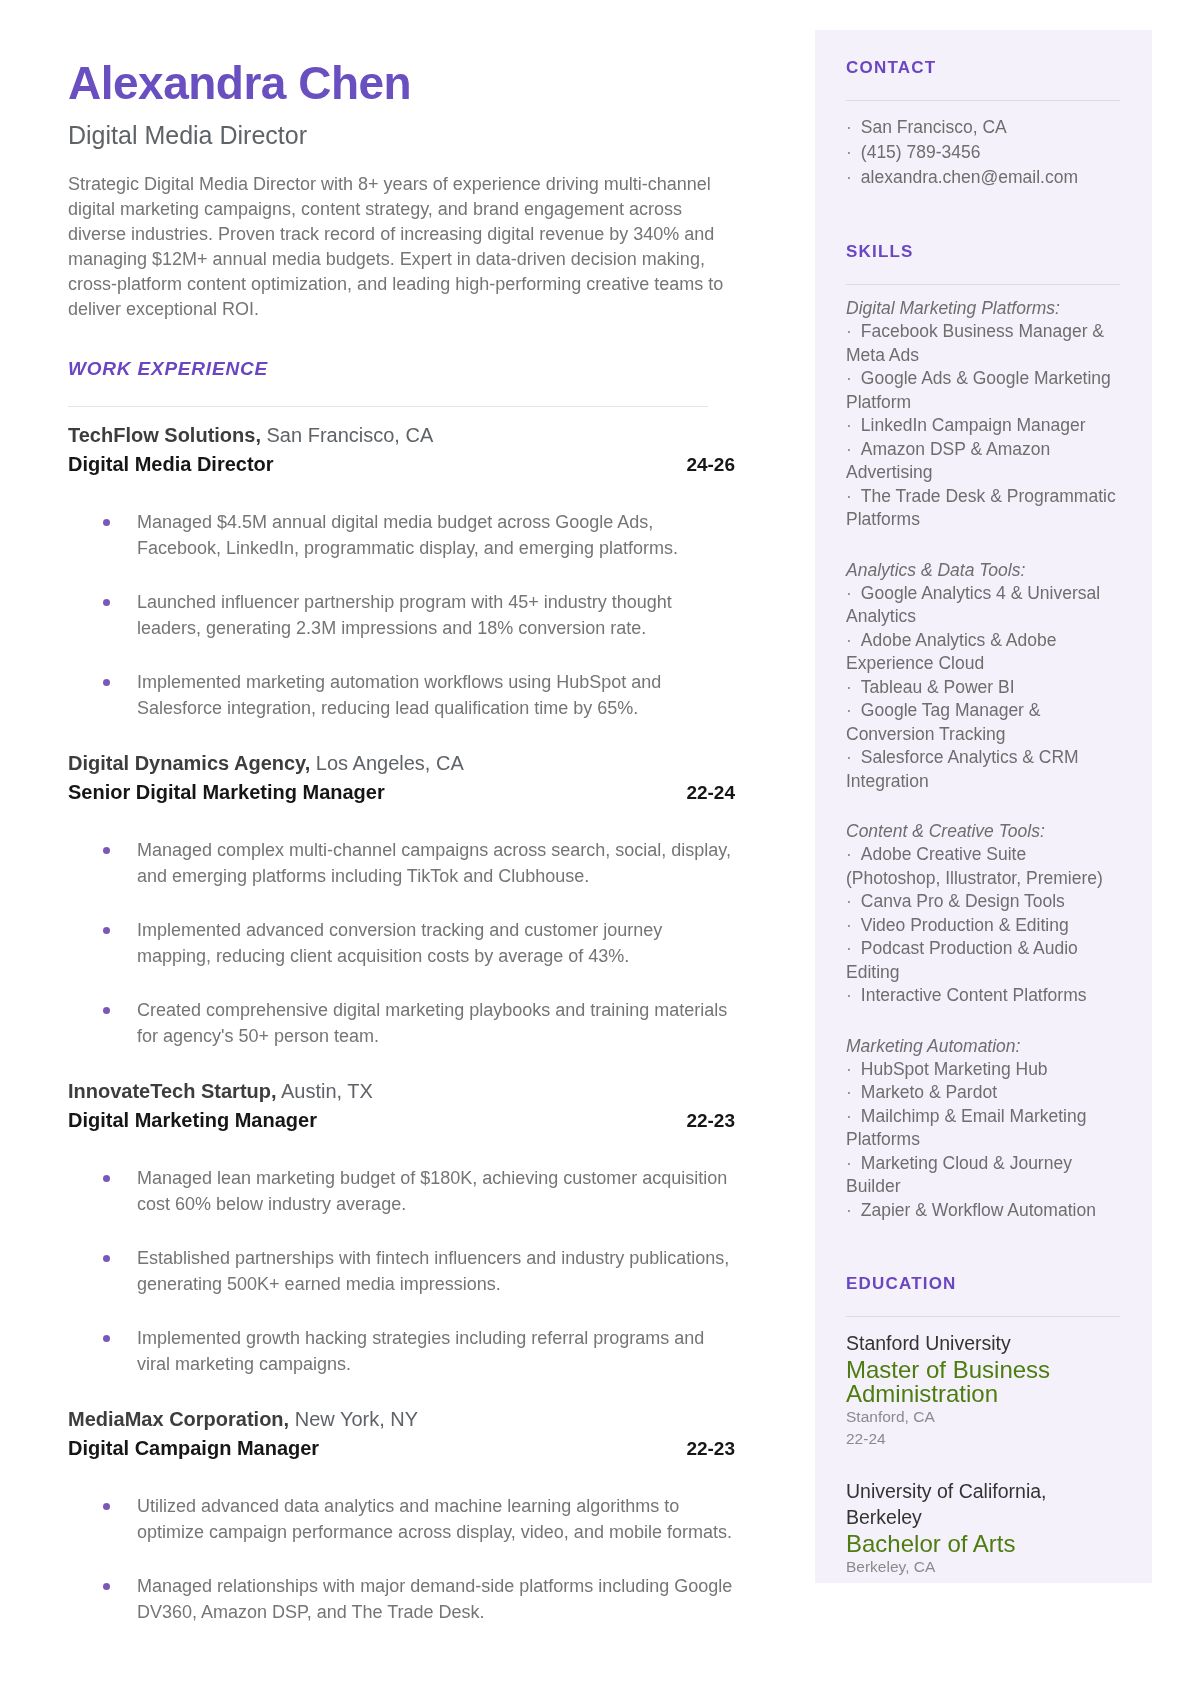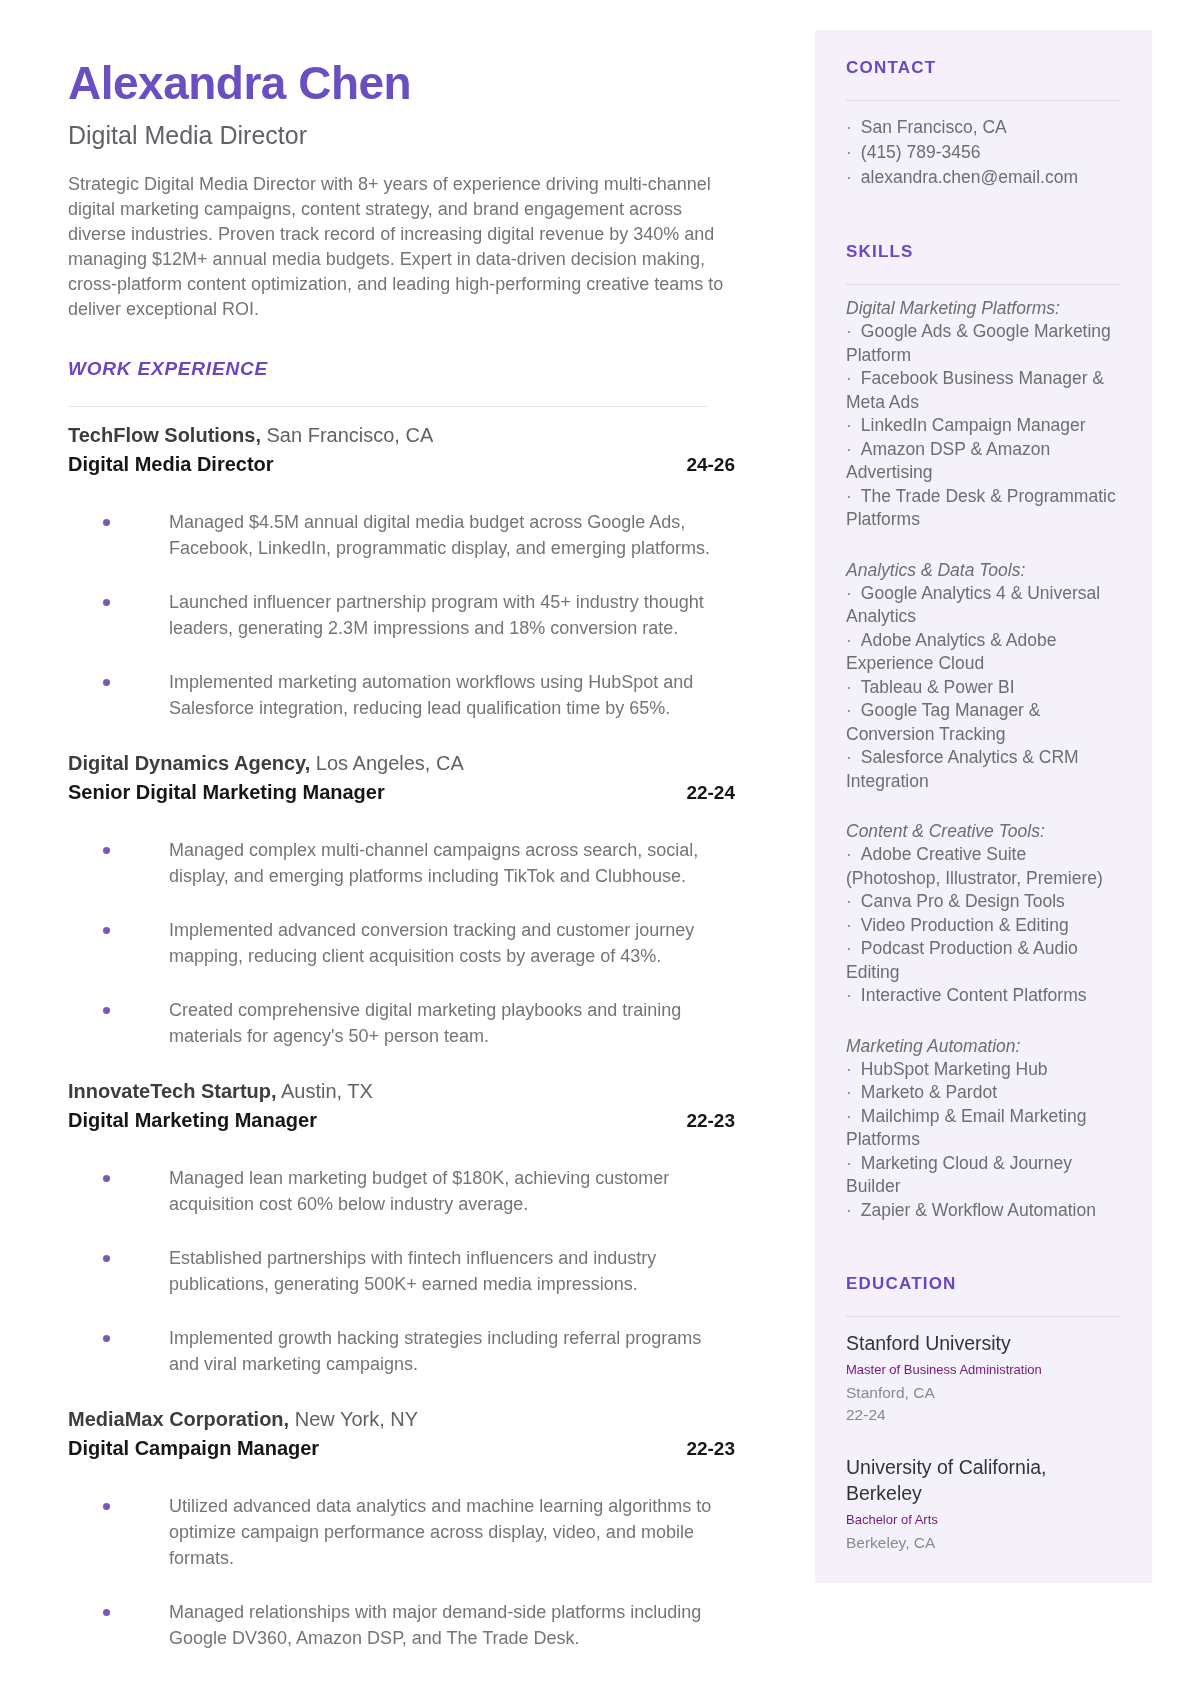--- a/index.html
+++ b/index.html
@@ -36,21 +36,21 @@
   .company-line { font-size:20px; line-height:29px; color:#5f6368; }
   .company { font-weight:700; color:#3d3d3d; }
   .location { font-weight:400; color:#5f6368; }
   .title-line {
     display:flex; justify-content:space-between; align-items:baseline;
     line-height:29px;
   }
   .job-title { font-size:20px; font-weight:700; color:#161616; }
   .dates { font-size:19px; font-weight:700; color:#161616; }
   .bullets { margin-top:30px; }
-  .bullet-row { display:flex; margin-bottom:28px;gap:32px; }
+  .bullet-row { display:flex; margin-bottom:28px; }
   .bdot {
     flex:0 0 auto; width:7px; height:7px; border-radius:50%;
     background:#7b57b8; margin:10px 27px 0 35px;
   }
   .btext { font-size:18px; line-height:26px; color:#757575; }
 
   
   .sidebar {
     position:absolute; left:815px; top:30px; width:337px; height:1553px;
     background:#f4f1fb; padding:28px 32px 0 31px; overflow:visible;
@@ -67,21 +67,21 @@
   .sdot { color:#8a8a8a; margin-right:9px; }
   .side-section { margin-top:52px; }
   .side-section.first { margin-top:0; }
   .skill-group { margin-top:11px; }
   .skill-group + .skill-group { margin-top:26px; }
   .skill-cat { font-style:italic; font-size:17.5px; line-height:24px; color:#6e6e6e; }
   .skill-item { font-size:17.5px; line-height:23.5px; color:#6e6e6e; }
   .edu-school { margin-top:13px; }
   .edu-school + .edu-school { margin-top:28px; }
   .edu-name { font-size:19.5px; font-weight:500; color:#333333; line-height:26px; }
-  .edu-degree { font-size:13px; color:#701a75; line-height:24px; margin-top:2px; }
+  .edu-degree { font-size:24px; color:#4d7c0f; line-height:24px; margin-top:2px; }
   .edu-loc, .edu-dates { font-size:15.5px; color:#8a8a8a; line-height:22px; }
 </style>
 </head>
 <body>
 
 <div class="page">
 
   <div class="main">
     <div class="person-name">Alexandra Chen</div>
     <div class="person-title">Digital Media Director</div>
@@ -206,22 +206,22 @@
         <div class="contact-item"><span class="sdot">·</span><span>alexandra.chen@email.com</span></div>
       </div>
     </div>
 
     <div class="side-section">
       <div class="side-h">SKILLS</div>
       <div class="side-divider"></div>
 
       <div class="skill-group">
         <div class="skill-cat">Digital Marketing Platforms:</div>
+        <div class="skill-item"><span class="sdot">·</span><span>Facebook Business Manager &amp; Meta Ads</span></div>
         <div class="skill-item"><span class="sdot">·</span><span>Google Ads &amp; Google Marketing Platform</span></div>
-        <div class="skill-item"><span class="sdot">·</span><span>Facebook Business Manager &amp; Meta Ads</span></div>
         <div class="skill-item"><span class="sdot">·</span><span>LinkedIn Campaign Manager</span></div>
         <div class="skill-item"><span class="sdot">·</span><span>Amazon DSP &amp; Amazon Advertising</span></div>
         <div class="skill-item"><span class="sdot">·</span><span>The Trade Desk &amp; Programmatic Platforms</span></div>
       </div>
 
       <div class="skill-group">
         <div class="skill-cat">Analytics &amp; Data Tools:</div>
         <div class="skill-item"><span class="sdot">·</span><span>Google Analytics 4 &amp; Universal Analytics</span></div>
         <div class="skill-item"><span class="sdot">·</span><span>Adobe Analytics &amp; Adobe Experience Cloud</span></div>
         <div class="skill-item"><span class="sdot">·</span><span>Tableau &amp; Power BI</span></div>

